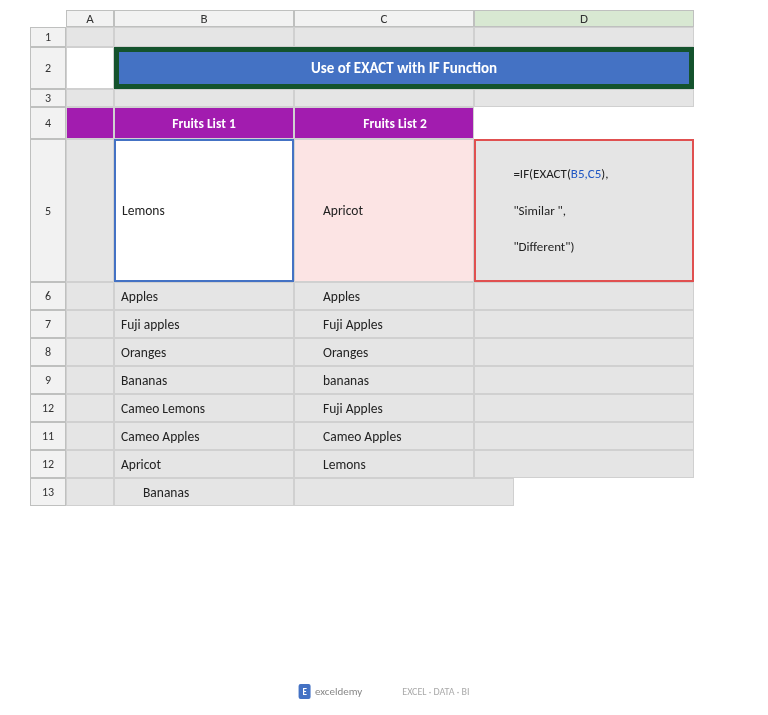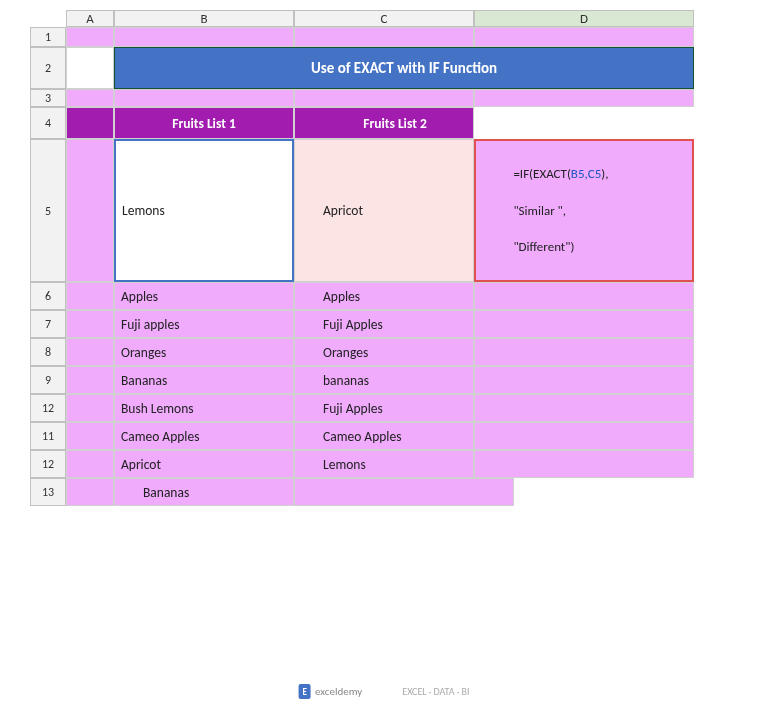--- a/index.html
+++ b/index.html
@@ -64,21 +64,21 @@
 
     .cell {
       border: 1px solid #d0d0d0;
       min-height: 28px;
       padding: 4px 6px;
       display: flex;
       align-items: center;
       font-size: 13.5px;
       color: #222;
       position: relative;
-      background: #f0abfc;
+      background: #e5e5e5;
     }
 
     .cell-a { width: 48px; }
     .cell-b { width: 180px; }
     .cell-c { width: 180px; padding-left: 28px; }
     .cell-d { width: 220px; }
 
     
     .row-empty .cell { min-height: 20px; }
     .row-empty .row-num { min-height: 20px; }
@@ -86,21 +86,21 @@
     
     .title-cell {
       background: #3b5998;
       background: #4472c4;
       color: #fff;
       font-weight: bold;
       font-size: 15px;
       text-align: center;
       justify-content: center;
       min-height: 42px;
-      border: 1px solid #14532d;
+      border: 5px solid #14532d;
     }
 
     .title-row .row-num { min-height: 42px; }
 
     
     .row-3 .cell { min-height: 18px; }
     .row-3 .row-num { min-height: 18px; }
 
     
     .header-cell {
@@ -253,21 +253,21 @@
       <div class="row-num">9</div>
       <div class="cell cell-a"></div>
       <div class="cell cell-b">Bananas</div>
       <div class="cell cell-c">bananas</div>
       <div class="cell cell-d"></div>
     </div>
 
     <div class="sheet-row">
       <div class="row-num">12</div>
       <div class="cell cell-a"></div>
-      <div class="cell cell-b">Bush Lemons</div>
+      <div class="cell cell-b">Cameo Lemons</div>
       <div class="cell cell-c">Fuji Apples</div>
       <div class="cell cell-d"></div>
     </div>
 
     <div class="sheet-row">
       <div class="row-num">11</div>
       <div class="cell cell-a"></div>
       <div class="cell cell-b">Cameo Apples</div>
       <div class="cell cell-c">Cameo Apples</div>
       <div class="cell cell-d"></div>

